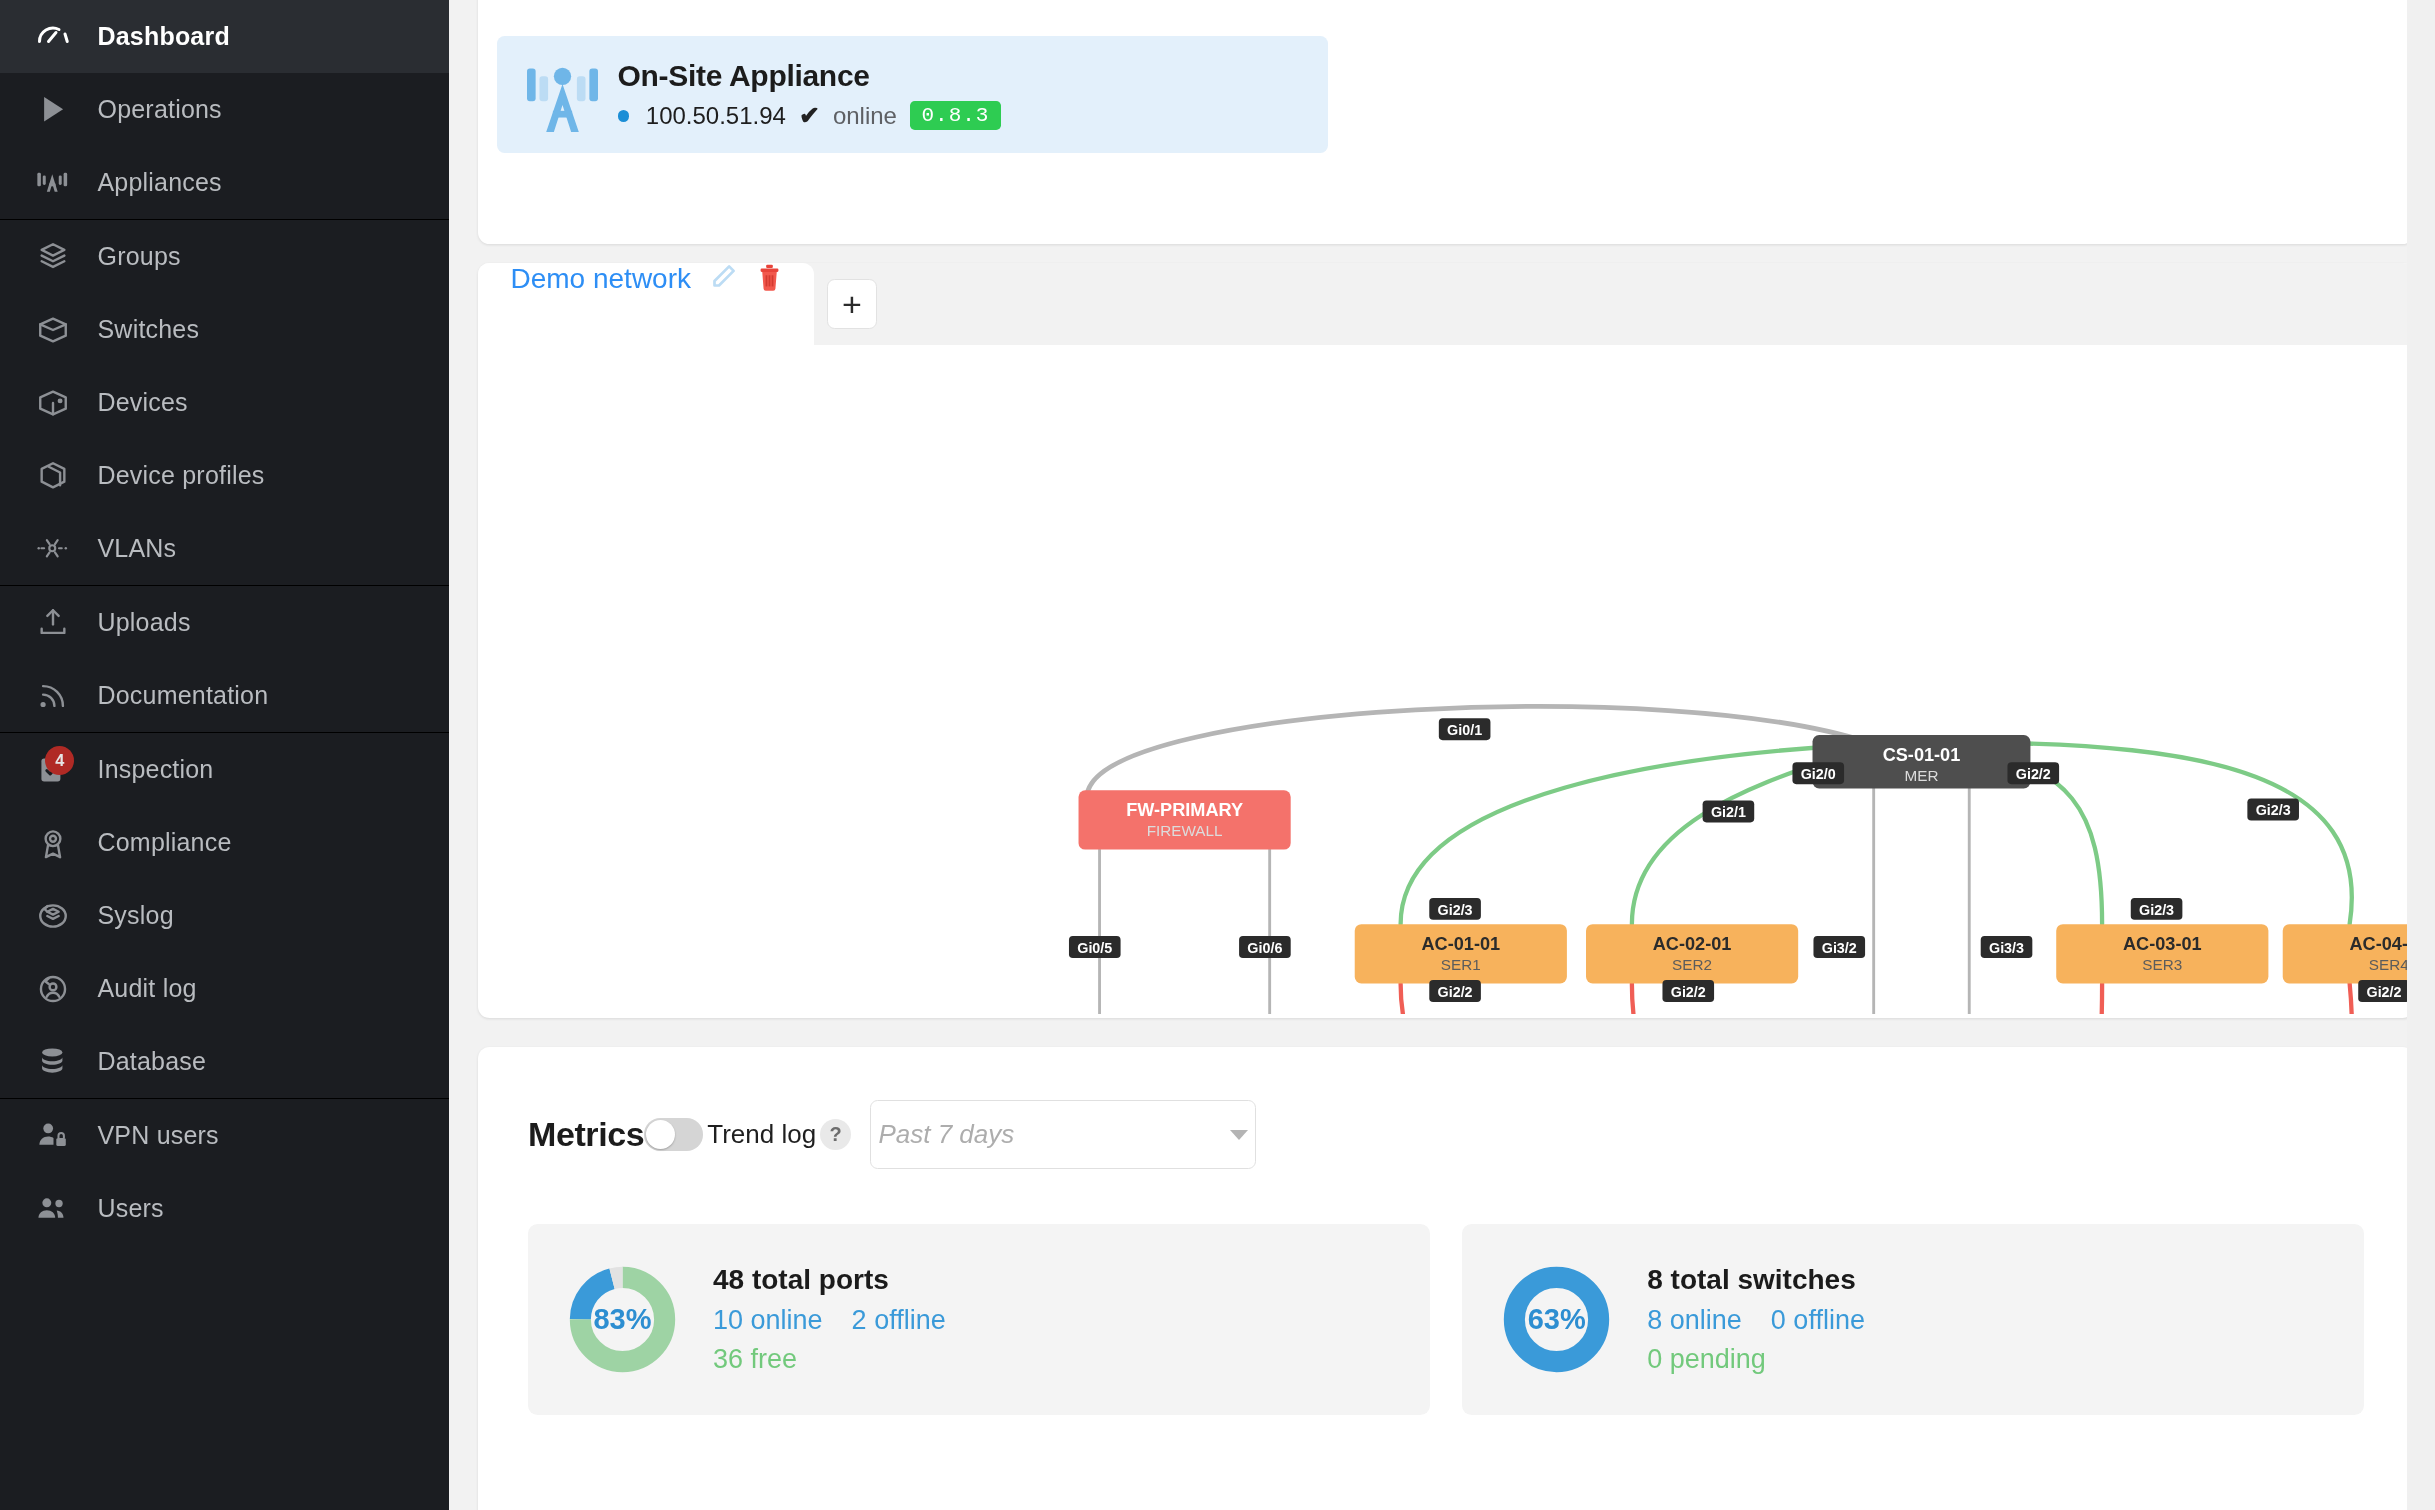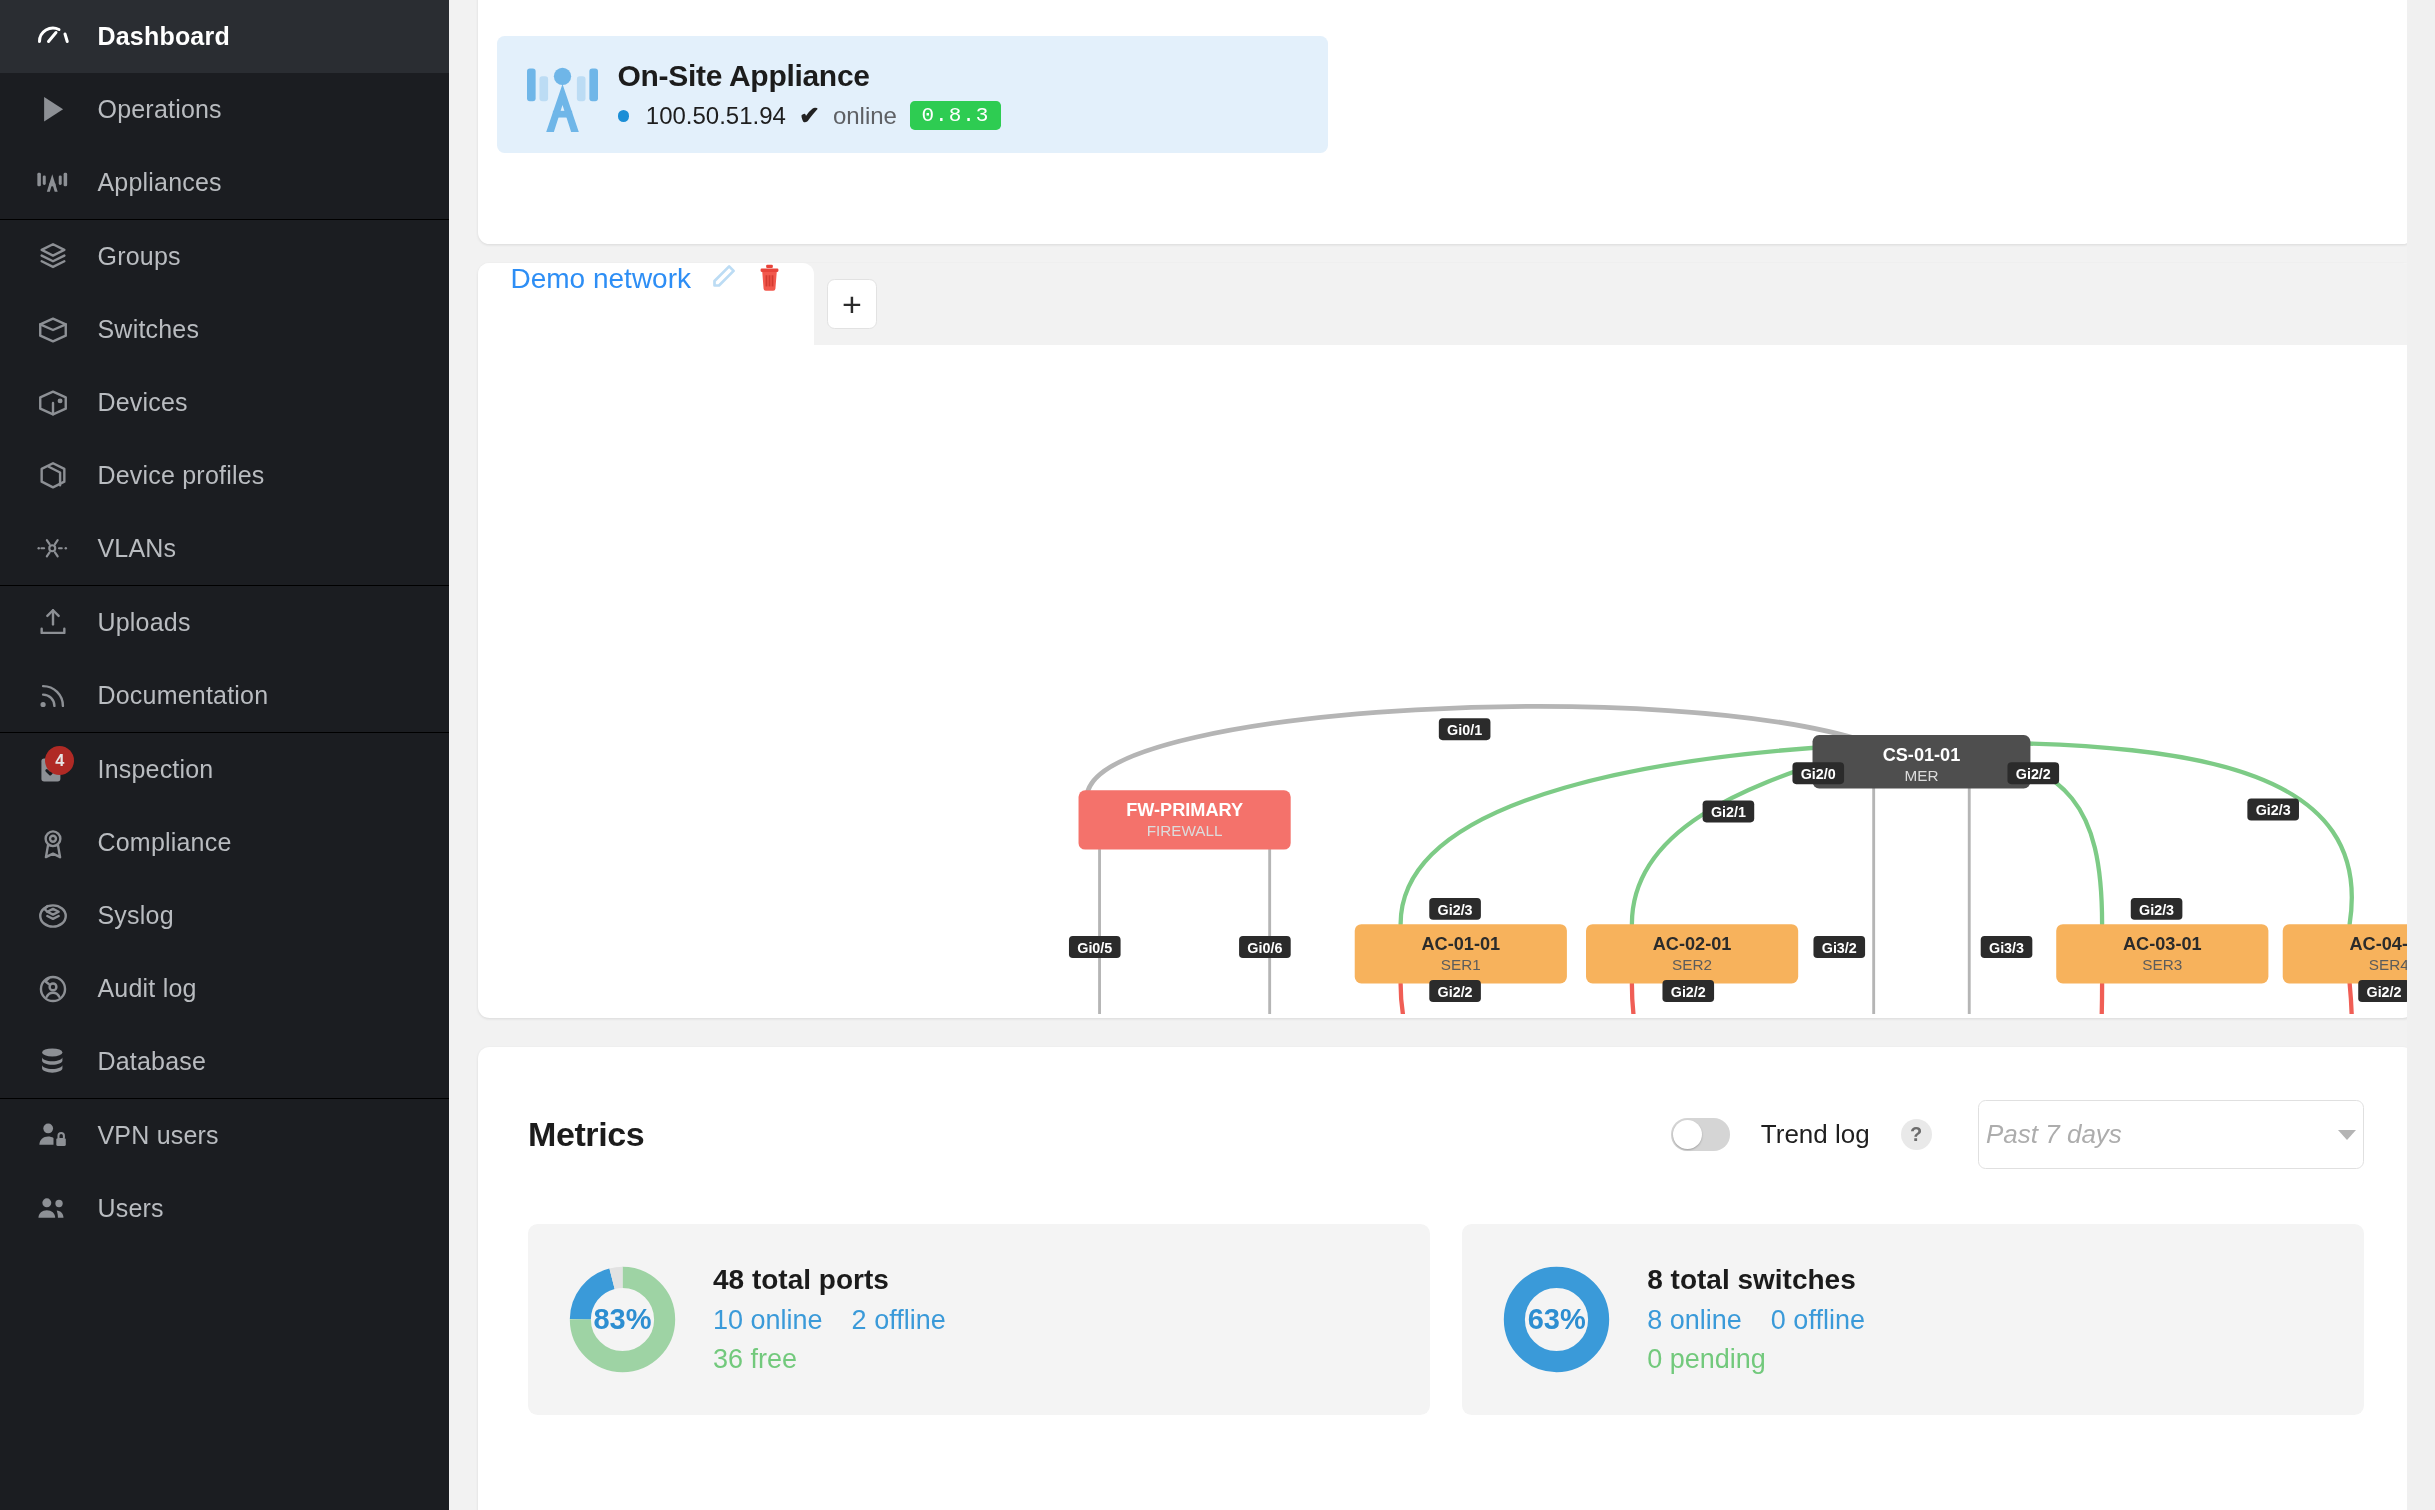--- a/index.html
+++ b/index.html
@@ -126,24 +126,24 @@
   
   .metrics-card {
     position: absolute; left: 29px; top: 1047px;
     width: 1936px; height: 535px;
     background:#fff; border-radius: 11.5px;
     box-shadow: 0 1px 2.9px rgba(0,0,0,.10);
     overflow: hidden;
   }
   .metrics-head {
     position: absolute; left: 50px; top: 53px; right: 50px;
-    display: flex; align-items: center; justify-content: space-between;
+    display: flex; align-items: center; 
   }
   .metrics-title { font-size: 34px; font-weight: 700; color: #1c1c1c; letter-spacing: -0.4px; }
-  .metrics-ctrls { display: flex; align-items: center; gap: 31px; }
+  .metrics-ctrls { display: flex; align-items: center; gap: 4px; }
   .toggle {
     width: 59px; height: 32.5px; border-radius: 16.3px;
     background: #d5d5d5; position: relative; cursor: pointer;
   }
   .toggle .knob {
     position: absolute; left: 1.9px; top: 1.9px;
     width: 29px; height: 29px; border-radius: 50%; background: #fff;
     box-shadow: 0 1px 1.9px rgba(0,0,0,.25);
   }
   .toggle-label { font-size: 26px; color: #1f1f1f; font-weight: 400; }

